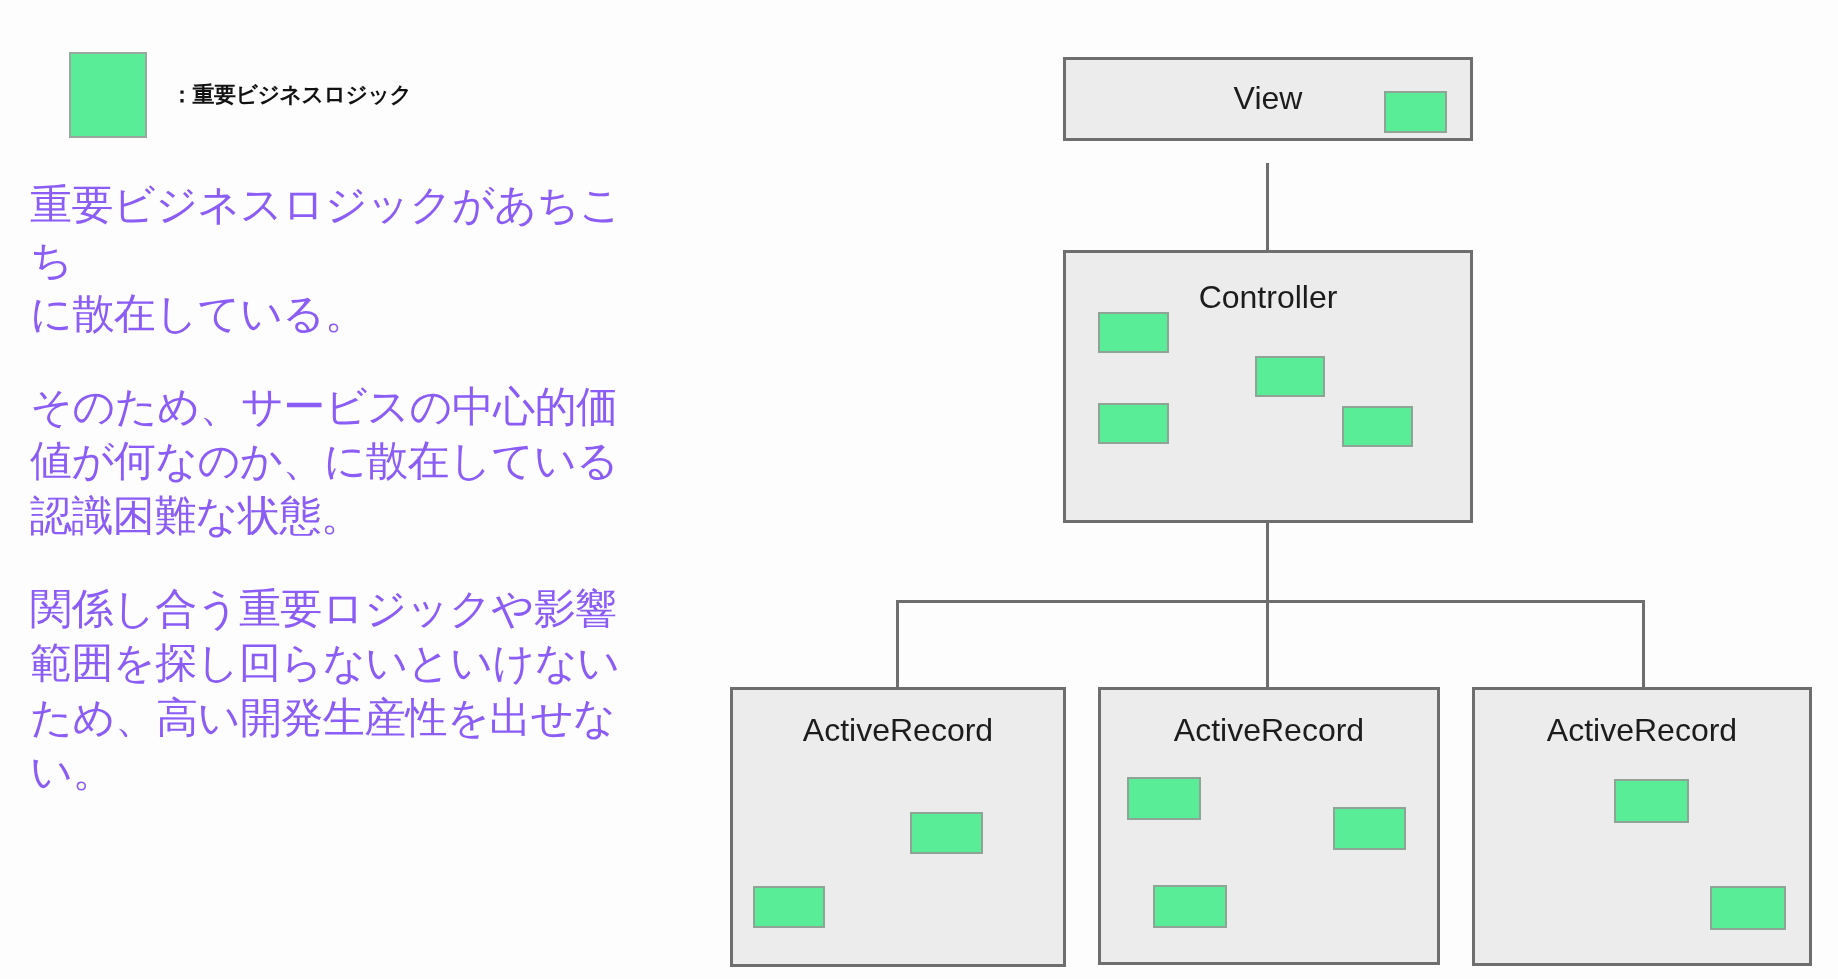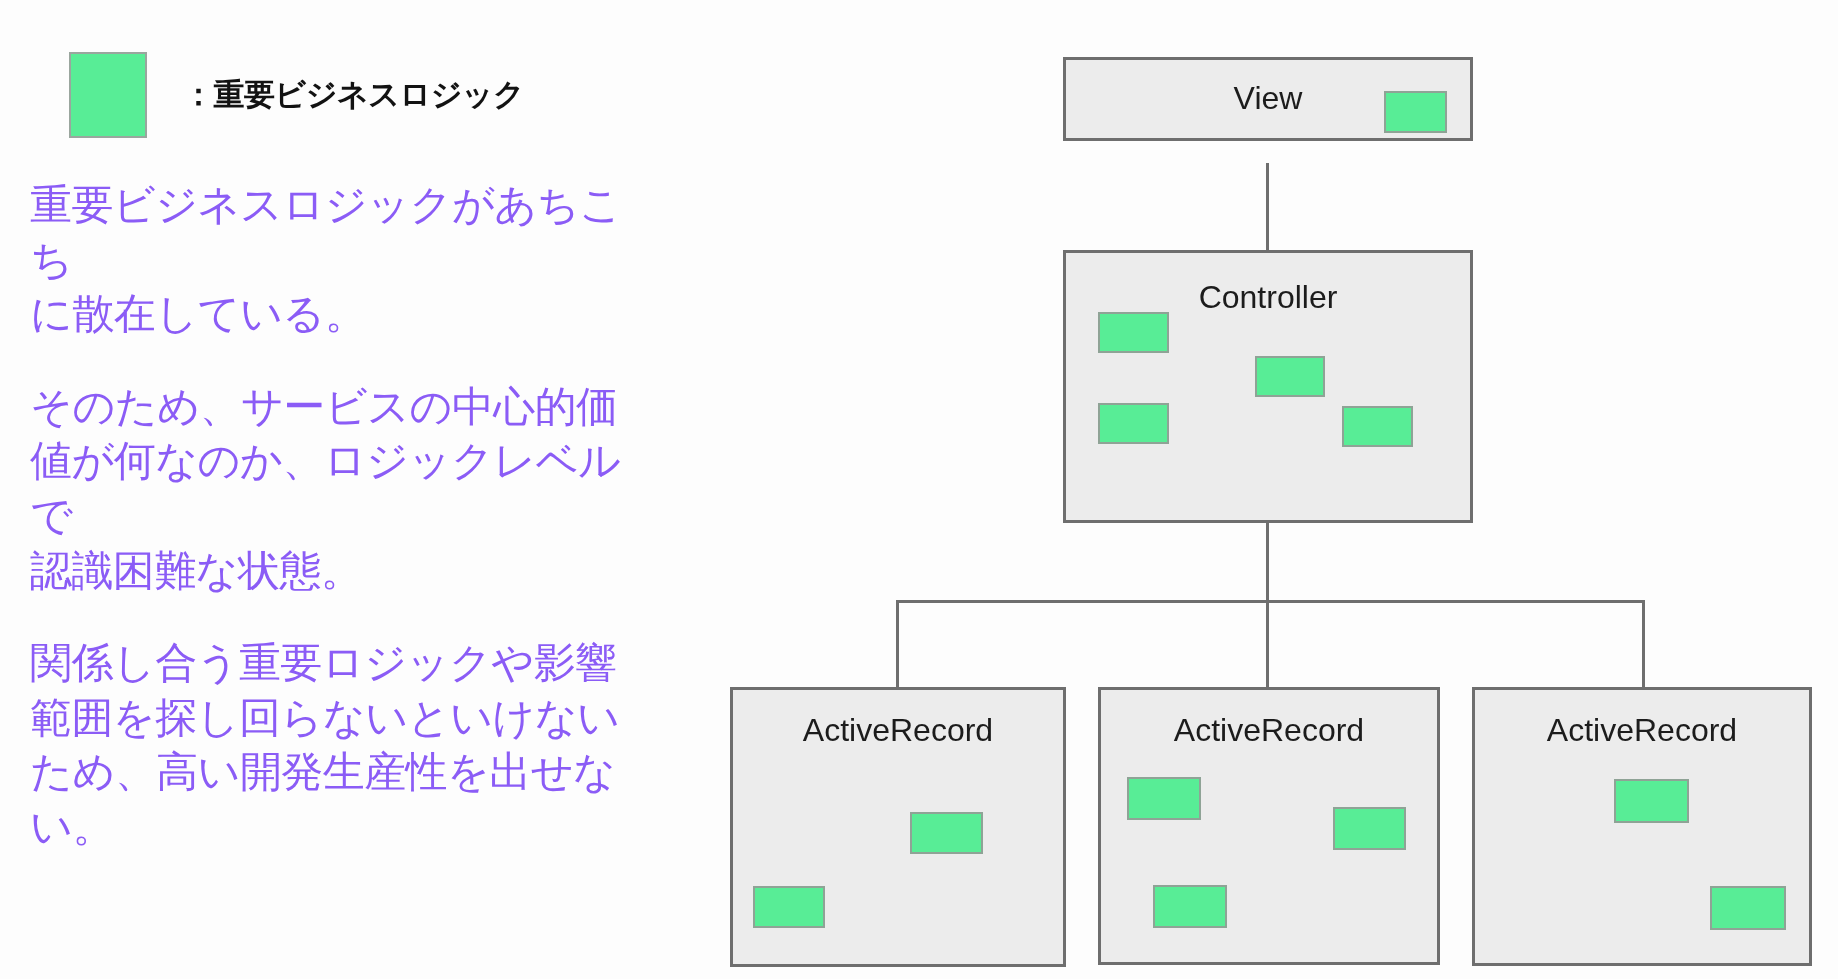--- a/index.html
+++ b/index.html
@@ -28,22 +28,22 @@
     align-items: center;
   }
   .legend-swatch {
     width: 78px;
     height: 86px;
     background: #58ed96;
     border: 2px solid #9aa69e;
     box-sizing: border-box;
   }
   .legend-label {
-    margin-left: 36px;
-    font-size: 31px;
+    margin-left: 24px;
+    font-size: 22px;
     font-weight: bold;
     letter-spacing: -0.5px;
     color: #121212;
     white-space: nowrap;
   }
 
   .prose {
     position: absolute;
     left: 30px;
     top: 178px;
@@ -95,21 +95,21 @@
 
   <div class="legend">
     <div class="legend-swatch"></div>
     <div class="legend-label">：重要ビジネスロジック</div>
   </div>
 
   <div class="prose">
     <p class="para">重要ビジネスロジックがあちこち
 に散在している。</p>
     <p class="para">そのため、サービスの中心的価
-値が何なのか、ロジックレベルで
+値が何なのか、に散在している
 認識困難な状態。</p>
     <p class="para">関係し合う重要ロジックや影響
 範囲を探し回らないといけない
 ため、高い開発生産性を出せな
 い。</p>
   </div>
 
   <div id="diagram-layer">
       <div class="conn conn-v" style="left: 1266px; top: 163px; height: 87px;"></div>
       <div class="conn conn-v" style="left: 1266px; top: 523px; height: 164px;"></div>

